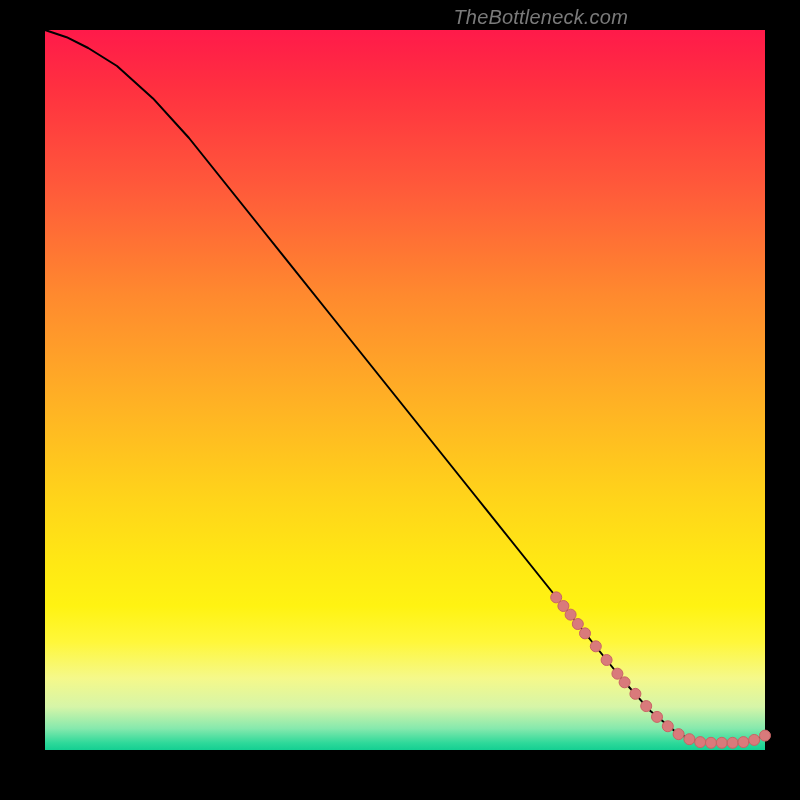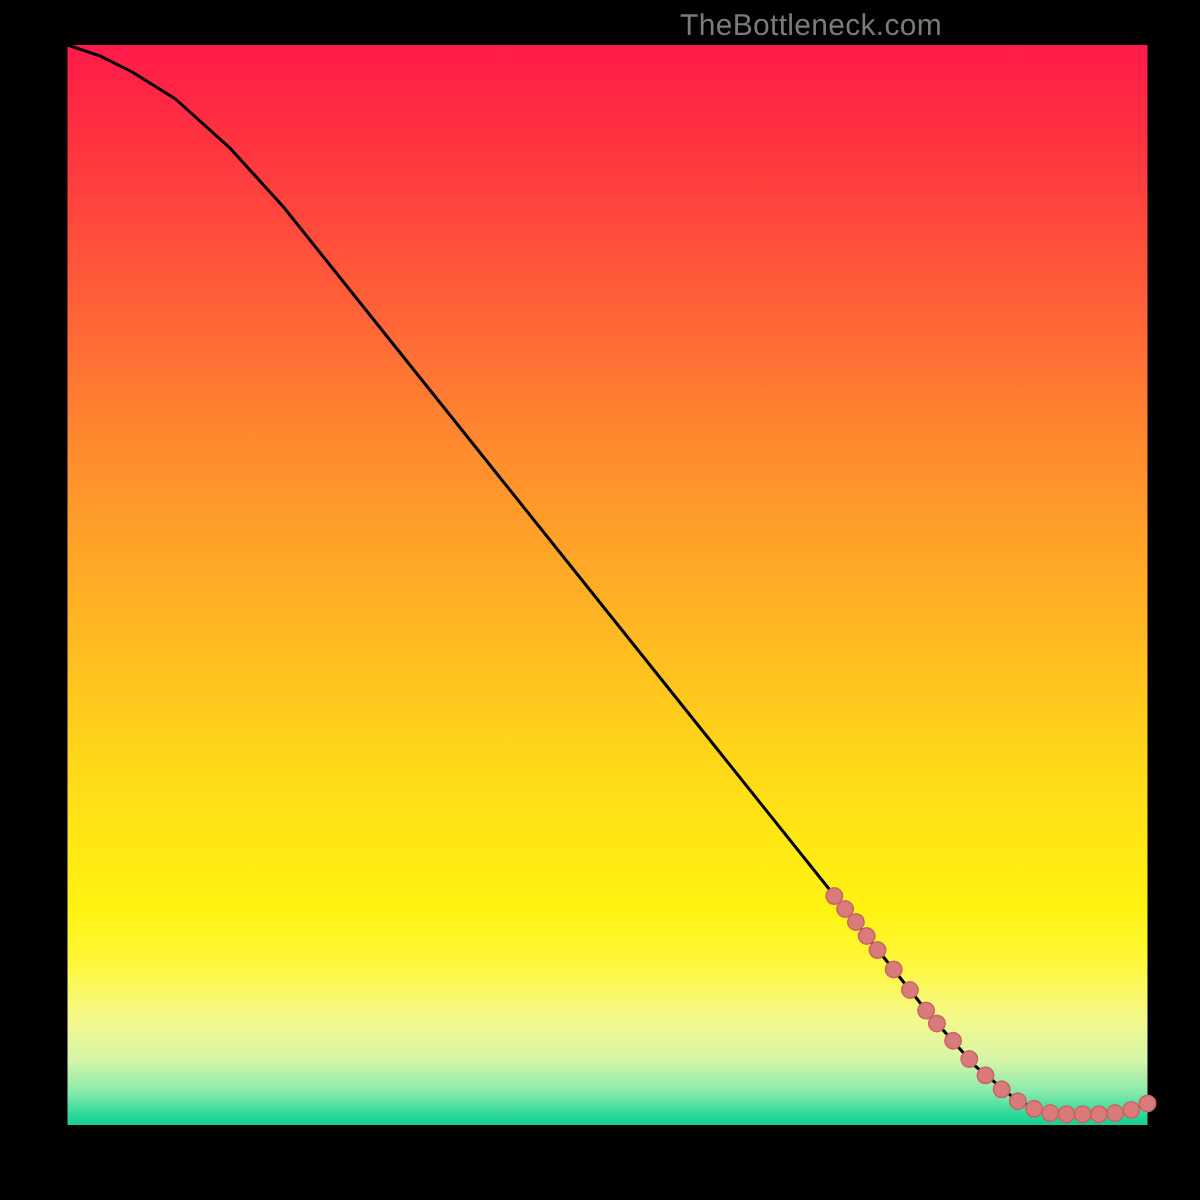--- a/index.html
+++ b/index.html
@@ -7,20 +7,21 @@
     padding: 0;
     width: 800px;
     height: 800px;
     background: #000;
     overflow: hidden;
   }
   .plot-wrap {
     position: relative;
     width: 664px;
     height: 800px;
+    font-style: italic;
   }
   .plot-area {
     position: absolute;
     left: 45px;
     top: 30px;
     width: 720px;
     height: 720px;
   }
   .gradient-bg {
     position: absolute;

